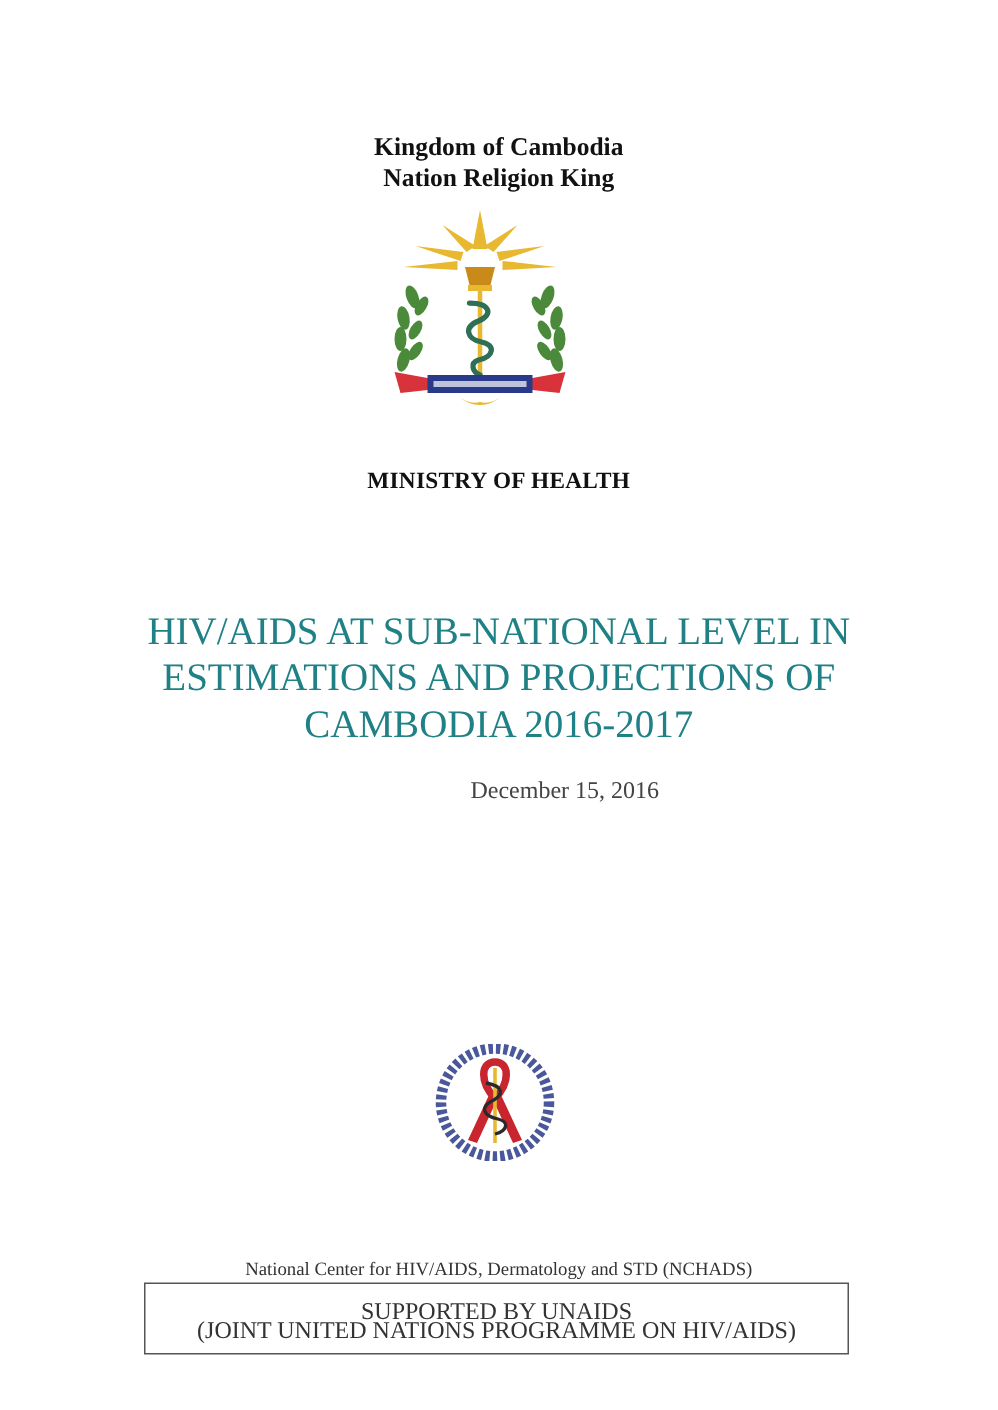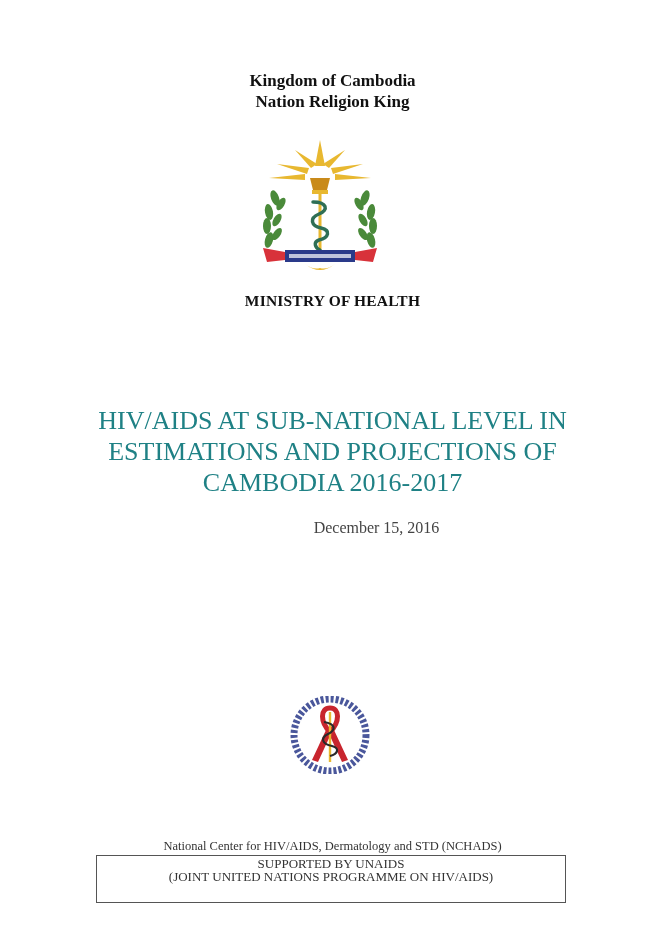--- a/index.html
+++ b/index.html
@@ -1,25 +1,25 @@
 <!DOCTYPE html>
 <html><head>
   <meta charset="utf-8">
   <style>
     html, body { margin: 0; padding: 0; background: #ffffff; }
     body { width: 665px; height: 940px; position: relative; overflow: hidden; font-family: "Liberation Serif", serif; color: #111; }
     .abs { position: absolute; left: 0; width: 665px; text-align: center; }
-    .kingdom { top: 70px; font-size: 17px; font-weight: bold; line-height: 21px; color: #111; }
+    .kingdom { top: 87px; font-size: 17px; font-weight: bold; line-height: 21px; color: #111; }
     .emblem { position: absolute; left: 255px; top: 138px; width: 130px; height: 138px; }
-    .ministry { top: 292px; font-size: 15.5px; font-weight: bold; color: #111; letter-spacing: 0.2px; }
+    .ministry { top: 312px; font-size: 15.5px; font-weight: bold; color: #111; letter-spacing: 0.2px; }
     .title { top: 405px; font-size: 26px; line-height: 31px; color: #1f8185; font-weight: normal; }
     .date { top: 519px; font-size: 16px; color: #444; margin-left: 44px; }
     .nchads-logo { position: absolute; left: 286px; top: 696px; width: 88px; height: 78px; }
     .nchads { top: 791px; font-size: 12.5px; color: #333; margin-top: 48px; }
-    .support-box { position: absolute; left: 96px; top: 855px; width: 470px; height: 48px; border: 1px solid #555; box-sizing: border-box; text-align: center; font-size: 13px; color: #333; padding-top: 1px; line-height: 13px; }
+    .support-box { position: absolute; left: 96px; top: 855px; width: 470px; height: 48px; border: 1px solid #555; box-sizing: border-box; text-align: center; font-size: 16px; color: #333; padding-top: 12px; line-height: 13px; }
   </style>
 </head>
 <body>
 
 <div class="abs kingdom">
   <div>Kingdom of Cambodia</div>
   <div>Nation Religion King</div>
 </div>
 
 <div class="emblem">

